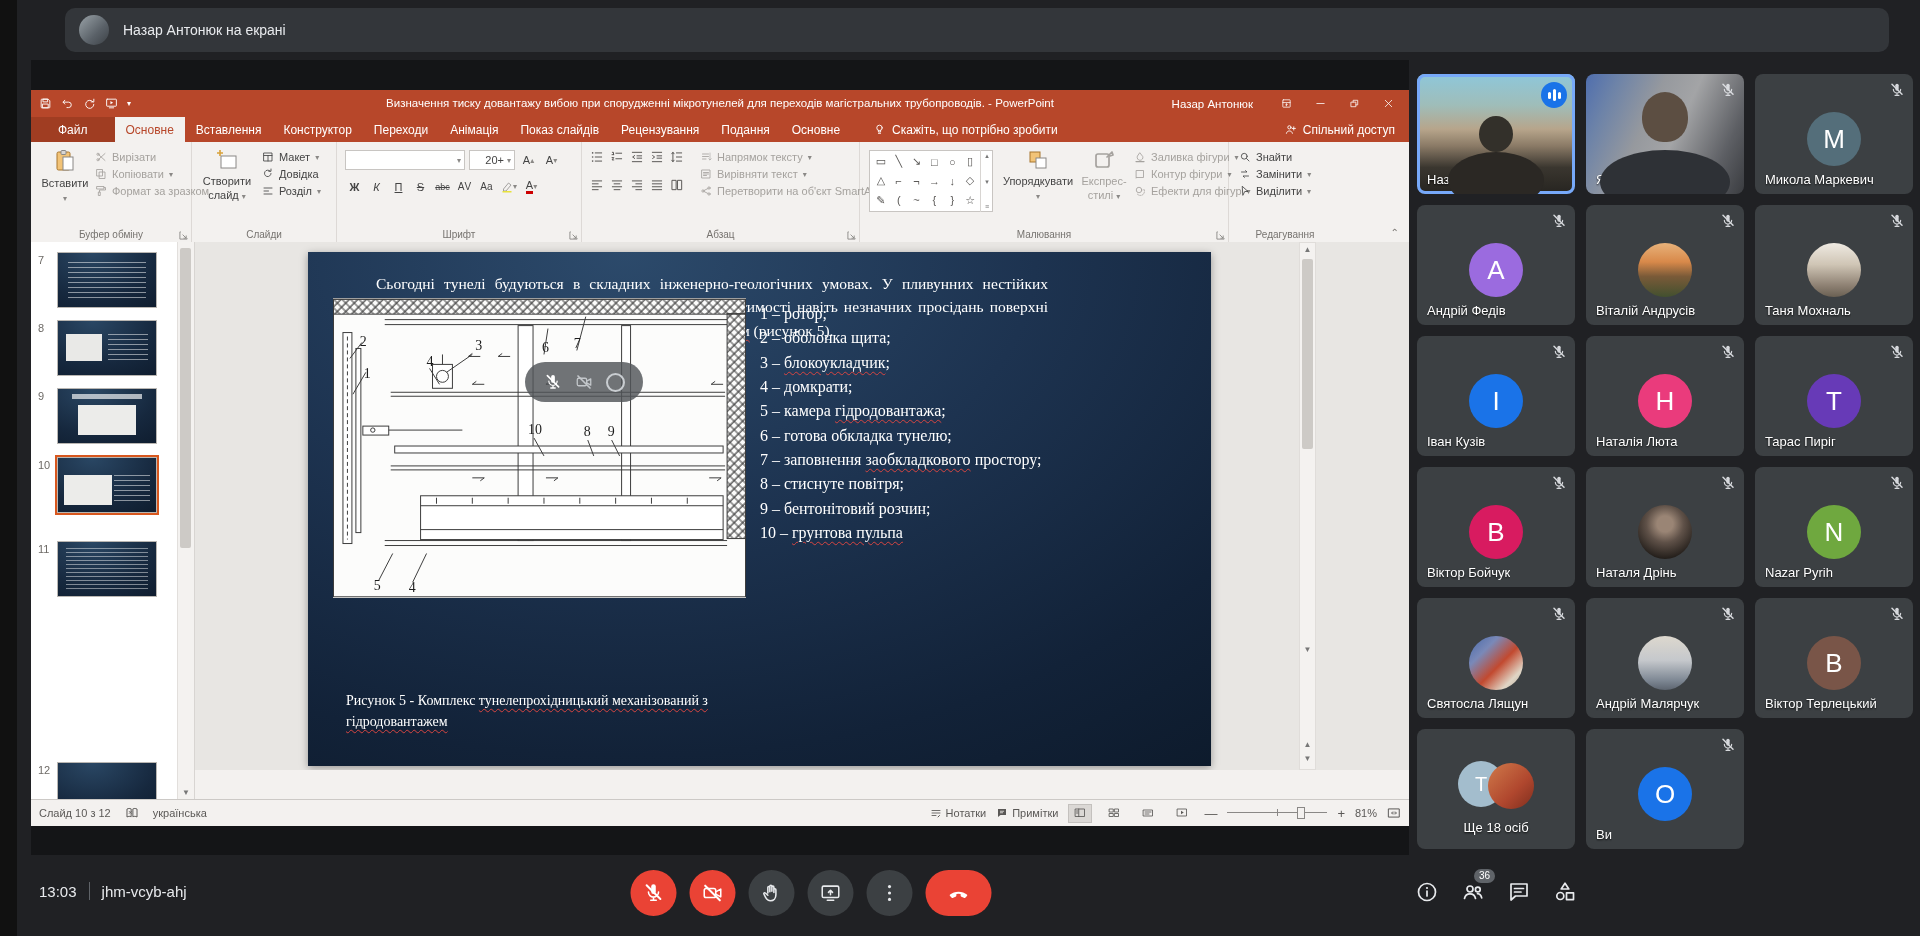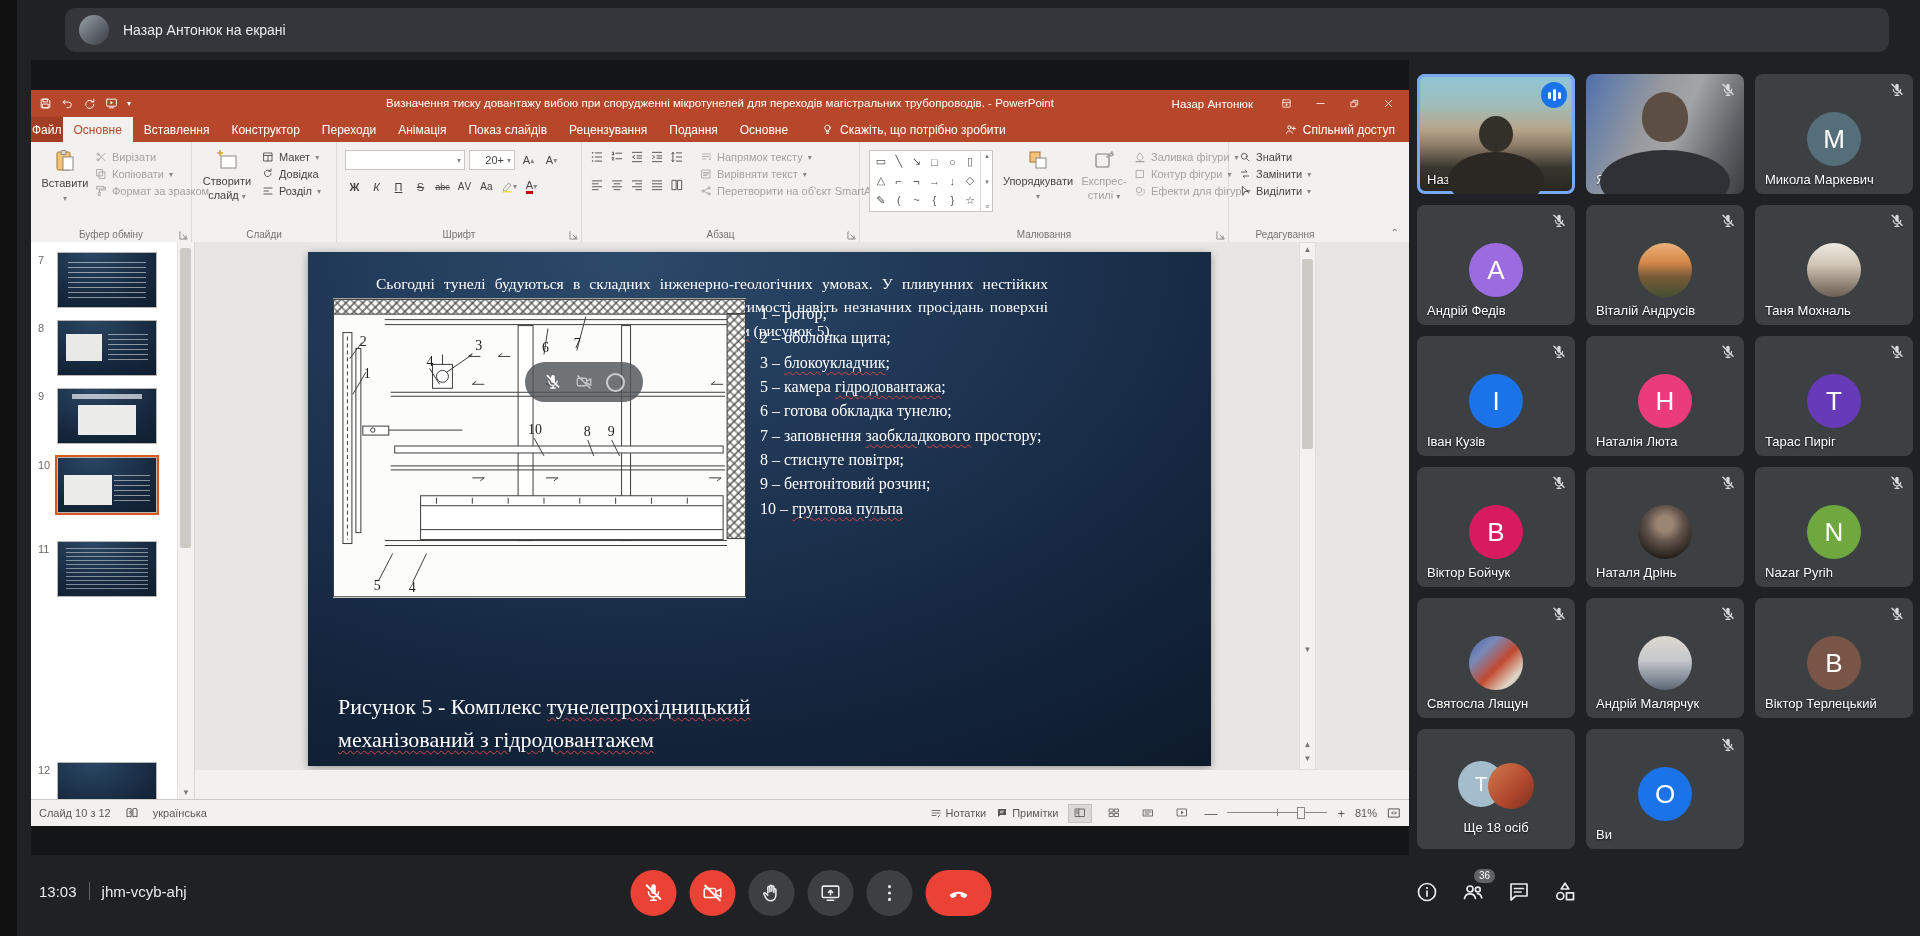--- a/index.html
+++ b/index.html
@@ -21,21 +21,21 @@
   .ttl-title{position:absolute;left:50%;top:0;transform:translateX(-50%);line-height:27px;
              font-size:11.5px;white-space:nowrap;color:#fff;}
   .ttl-right{position:absolute;right:4px;top:0;height:27px;display:flex;align-items:center;gap:0;}
   .ttl-user{font-size:11.5px;margin-right:16px;}
   .winbtn{width:34px;height:27px;display:inline-flex;align-items:center;justify-content:center;color:#fff;}
   .winbtn svg{width:11px;height:11px;}
   
   .tabrow{position:absolute;left:0;top:27px;width:100%;height:25px;background:#b7472a;display:flex;align-items:stretch;}
   .tabs{display:flex;align-items:stretch;}
   .tab{color:#fff;font-size:12px;padding:0 11px;display:flex;align-items:center;}
-  .tab.file{padding:0 1px;background:#a03d22;}
+  .tab.file{padding:0 27px;background:#a03d22;}
   .tab.sel{background:#f3f1ef;color:#b7472a;}
   .tellme{display:flex;align-items:center;gap:6px;color:#fff;font-size:12px;margin-left:22px;}
   .sharebtn{margin-left:auto;margin-right:14px;display:flex;align-items:center;gap:6px;color:#fff;font-size:12px;}
   .tellme svg,.sharebtn svg{width:13px;height:13px;}
   
   .ribbon{position:absolute;left:0;top:52px;width:100%;height:100px;background:#f3f1ef;
           border-bottom:1px solid #d7d4d1;font-size:11px;color:#444;}
   .grp{position:absolute;top:0;height:100%;border-right:1px solid #ddd9d6;box-sizing:border-box;}
   .glabel{position:absolute;bottom:2px;left:0;right:0;text-align:center;color:#76736f;font-size:10px;}
   .launch{position:absolute;bottom:3px;right:3px;width:9px;height:9px;color:#8a8886;}
@@ -84,21 +84,21 @@
          background:radial-gradient(120% 140% at 35% 0%,#2c4a6b 0%,#1d3350 38%,#122238 70%,#0b1726 100%);
          font-family:"Liberation Serif",serif;color:#fff;}
   .sl-par{position:absolute;left:30px;top:20px;width:710px;font-size:15.5px;line-height:1.5;
           text-align:justify;text-indent:38px;}
   .figure{position:absolute;left:25px;top:46px;width:413px;height:300px;background:#fcfcfb;}
   .figure svg{width:100%;height:100%;display:block;}
   .fig line,.fig rect,.fig circle,.fig path,.fig polyline{stroke:#3c3c3c;stroke-width:1;fill:none;}
   .fig .wh{fill:#fff;} .fig .ha{fill:url(#hatch);}
   .fig .callout{fill:#1c1c1c;font-family:"Liberation Serif",serif;font-size:14px;stroke:none;}
   .legend{position:absolute;left:452px;top:50px;width:300px;font-size:16px;line-height:1.52;}
-  .caption{position:absolute;left:30px;top:438px;width:460px;font-size:22px;line-height:1.5;}
+  .caption{position:absolute;left:38px;top:438px;width:460px;font-size:14px;line-height:1.5;}
   .sperr{text-decoration:underline wavy #d64541 1px;text-underline-offset:3px;}
   
   .vscroll{position:absolute;left:1104px;top:0;width:17px;height:528px;background:#f4f2f0;border:1px solid #e0ddda;box-sizing:border-box;}
   .vs-up{position:absolute;top:2px;left:0;width:100%;text-align:center;font-size:8px;color:#777;}
   .vs-thumb{position:absolute;top:16px;left:2px;width:11px;height:190px;background:#cdcac6;border-radius:2px;}
   .vs-dn{position:absolute;top:402px;left:0;width:100%;text-align:center;font-size:8px;color:#777;}
   .vs-prev{position:absolute;bottom:20px;left:0;width:100%;text-align:center;font-size:8px;color:#777;}
   .vs-next{position:absolute;bottom:6px;left:0;width:100%;text-align:center;font-size:8px;color:#777;}
   
   .notes{position:absolute;left:164px;top:680px;width:1214px;height:29px;background:#fbfaf9;
@@ -756,20 +756,21 @@
                 <text x="252" y="138" class="callout">8</text>
                 <text x="276" y="138" class="callout">9</text>
                 <text x="41" y="293" class="callout">5</text>
                 <text x="76" y="295" class="callout">4</text>
               </svg>
           </div>
           <div class="legend">
               <div class="lg-line">1 – ротор;</div>
               <div class="lg-line">2 – оболонка щита;</div>
               <div class="lg-line">3 – <span class="sperr">блокоукладчик</span>;</div>
+              <div class="lg-line">4 – домкрати;</div>
               <div class="lg-line">5 – камера <span class="sperr">гідродовантажа</span>;</div>
               <div class="lg-line">6 – готова обкладка тунелю;</div>
               <div class="lg-line">7 – заповнення <span class="sperr">заобкладкового</span> простору;</div>
               <div class="lg-line">8 – стиснуте повітря;</div>
               <div class="lg-line">9 – бентонітовий розчин;</div>
               <div class="lg-line">10 – <span class="sperr">грунтова пульпа</span></div>
             </div>
           <div class="caption">Рисунок 5 - Комплекс <span class="sperr">тунелепрохідницький механізований з гідродовантажем</span></div>
         </div>
         <div class="vscroll">

